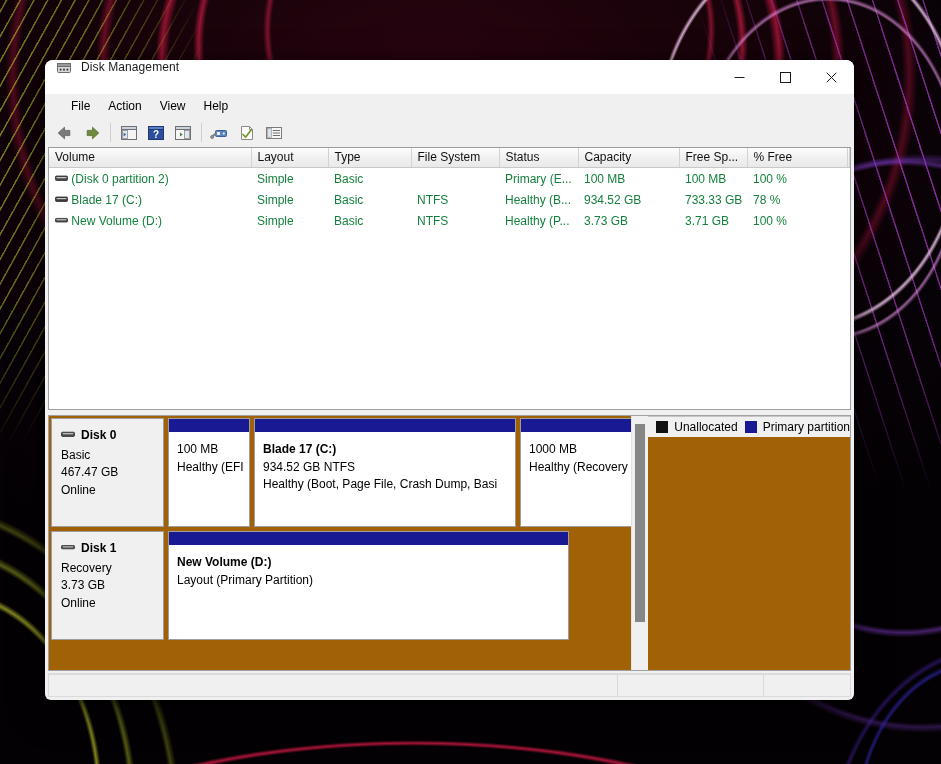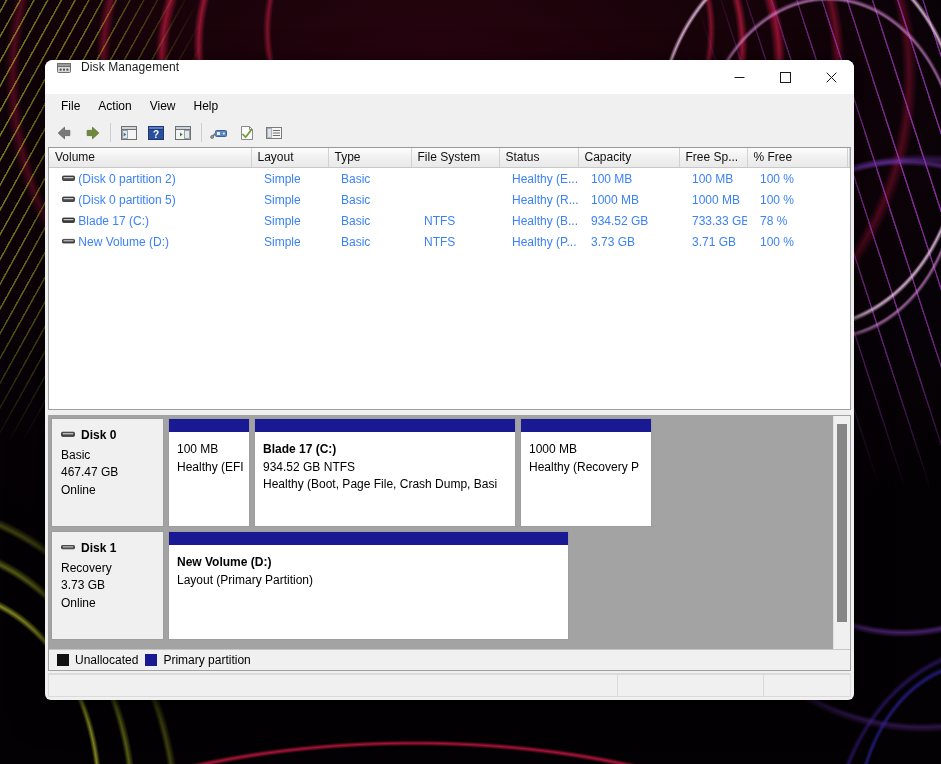--- a/index.html
+++ b/index.html
@@ -140,21 +140,21 @@
     display: flex; align-items: center; justify-content: center;
     cursor: default;
   }
 
   
   .menubar {
     height: 23px;
     background: #f0f0f0;
     display: flex;
     align-items: center;
-    padding-left: 7px;
+    padding-left: 17px;
     flex: 0 0 auto;
     border-bottom: 1px solid #f0f0f0;
   }
   .menu-item {
     font-size: 12px;
     color: #000;
     padding: 2px 9px;
     cursor: default;
   }
 
@@ -215,46 +215,46 @@
     text-align: left;
     padding: 2px 0 3px 6px;
     height: 17px;
     box-sizing: border-box;
     white-space: nowrap;
     overflow: hidden;
     cursor: default;
   }
   table.vol-table td {
     font-size: 12px;
-    color: #3b82f6;
-    padding: 1px 0 1px 13px;
+    color: #15803d;
+    padding: 1px 0 1px 6px;
     height: 19px;
     white-space: nowrap;
     overflow: hidden;
     vertical-align: middle;
     margin-left: 10px;
   }
   .vol-ico { flex: 0 0 auto; }
 
   
   .splitter {
     height: 5px;
     flex: 0 0 auto;
     background: #f0f0f0;
   }
 
   
   .graph-pane {
     flex: 1 1 auto;
     border: 1px solid #a0a0a0;
-    background: #a3a3a3;
+    background: #a16207;
     position: relative;
     overflow: hidden;
     display: flex;
-    flex-direction: column;
+    flex-direction: row;
     min-height: 0;
     box-sizing: border-box;
   }
   .graph-scroll {
     flex: 1 1 auto;
     position: relative;
     overflow: hidden;
     min-height: 0;
   }
   .disk-row {
@@ -528,44 +528,23 @@
                       <rect x="0.5" y="2" width="12" height="4.5" rx="1" fill="#4a4a4a" stroke="#2e2e2e" stroke-width="0.8"></rect>
                       <rect x="1.6" y="3.1" width="9.8" height="1.1" fill="#d8d8d8"></rect>
                     </svg>
                 </span>
                 <span>(Disk 0 partition 2)</span>
               </div>
             </td>
             <td>Simple</td>
             <td>Basic</td>
             <td></td>
-            <td>Healthy (E...</td>
+            <td>Primary (E...</td>
             <td>100 MB</td>
             <td>100 MB</td>
-            <td>100 %</td>
-            <td></td>
-          </tr>
-          <tr>
-            <td>
-              <div class="vol-name">
-                <span class="vol-ico">
-                  <svg width="13" height="9" viewBox="0 0 13 9">
-                      <rect x="0.5" y="2" width="12" height="4.5" rx="1" fill="#4a4a4a" stroke="#2e2e2e" stroke-width="0.8"></rect>
-                      <rect x="1.6" y="3.1" width="9.8" height="1.1" fill="#d8d8d8"></rect>
-                    </svg>
-                </span>
-                <span>(Disk 0 partition 5)</span>
-              </div>
-            </td>
-            <td>Simple</td>
-            <td>Basic</td>
-            <td></td>
-            <td>Healthy (R...</td>
-            <td>1000 MB</td>
-            <td>1000 MB</td>
             <td>100 %</td>
             <td></td>
           </tr>
           <tr>
             <td>
               <div class="vol-name">
                 <span class="vol-ico">
                   <svg width="13" height="9" viewBox="0 0 13 9">
                       <rect x="0.5" y="2" width="12" height="4.5" rx="1" fill="#3a3a3a" stroke="#2e2e2e" stroke-width="0.8"></rect>
                       <rect x="1.6" y="3.1" width="9.8" height="1.1" fill="#d8d8d8"></rect>

